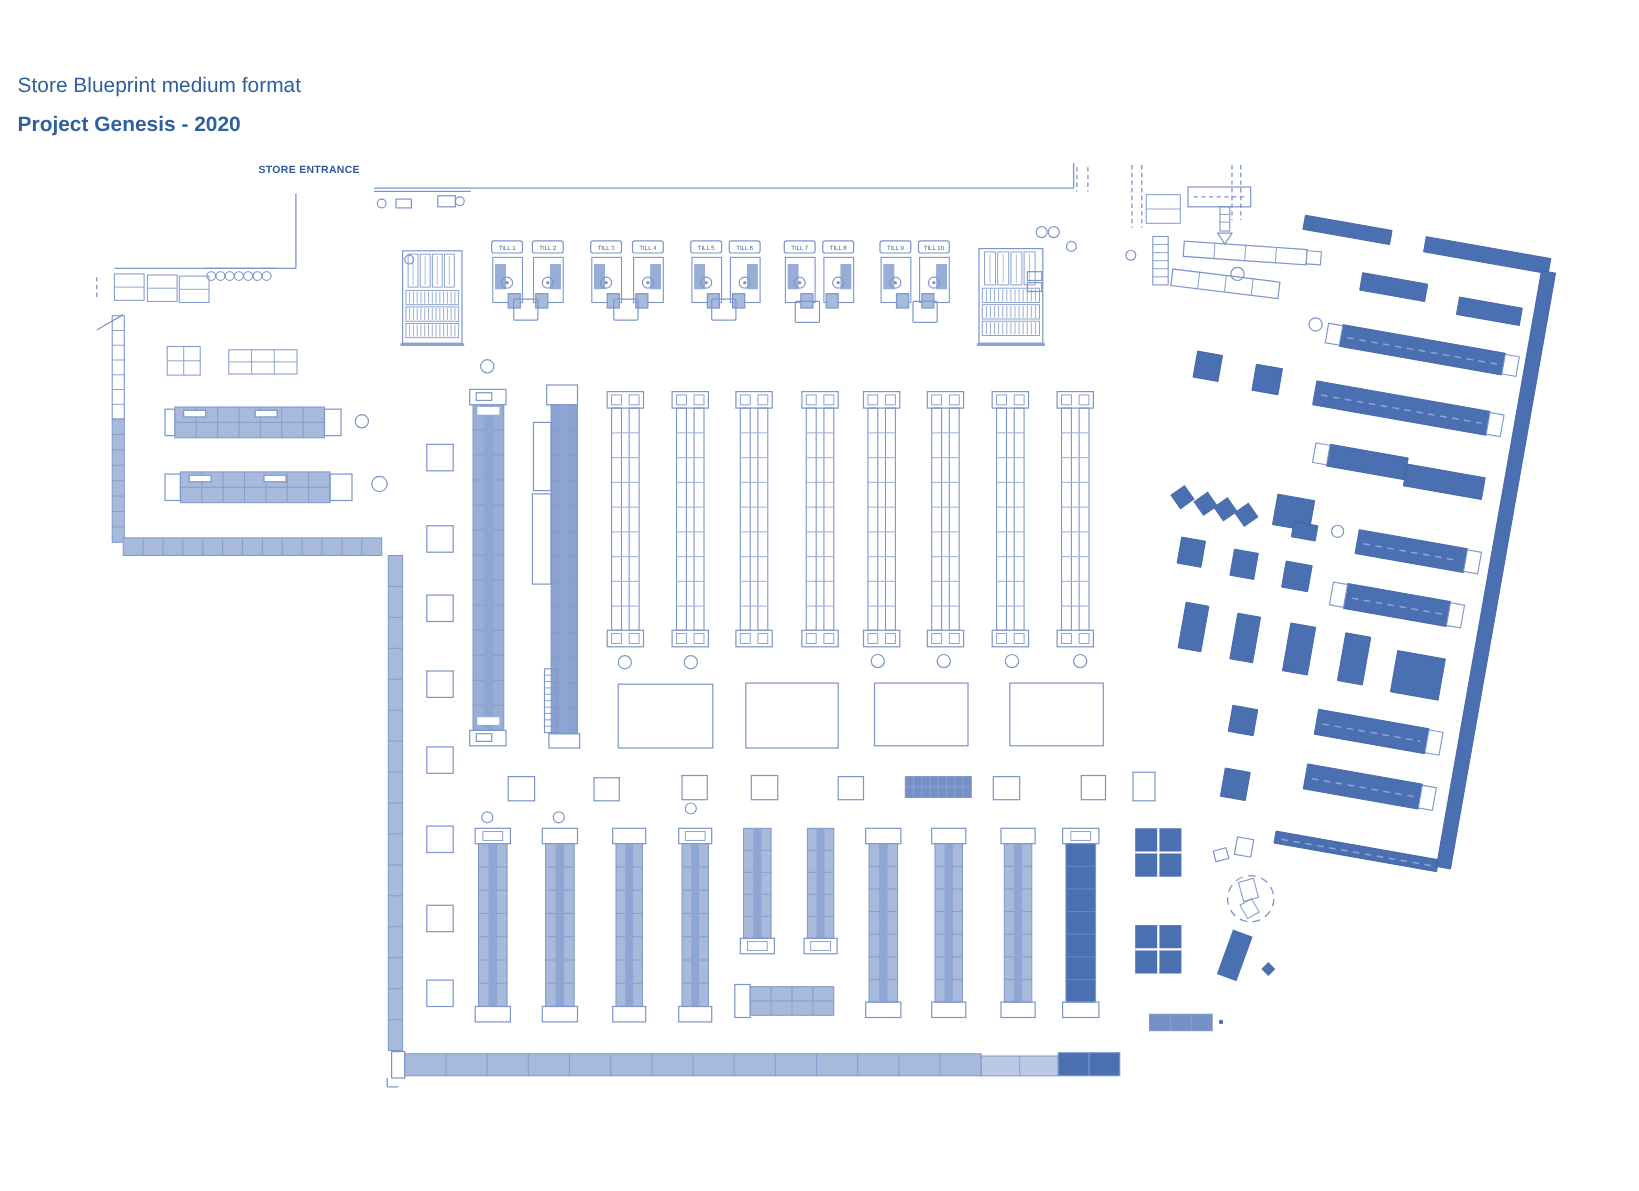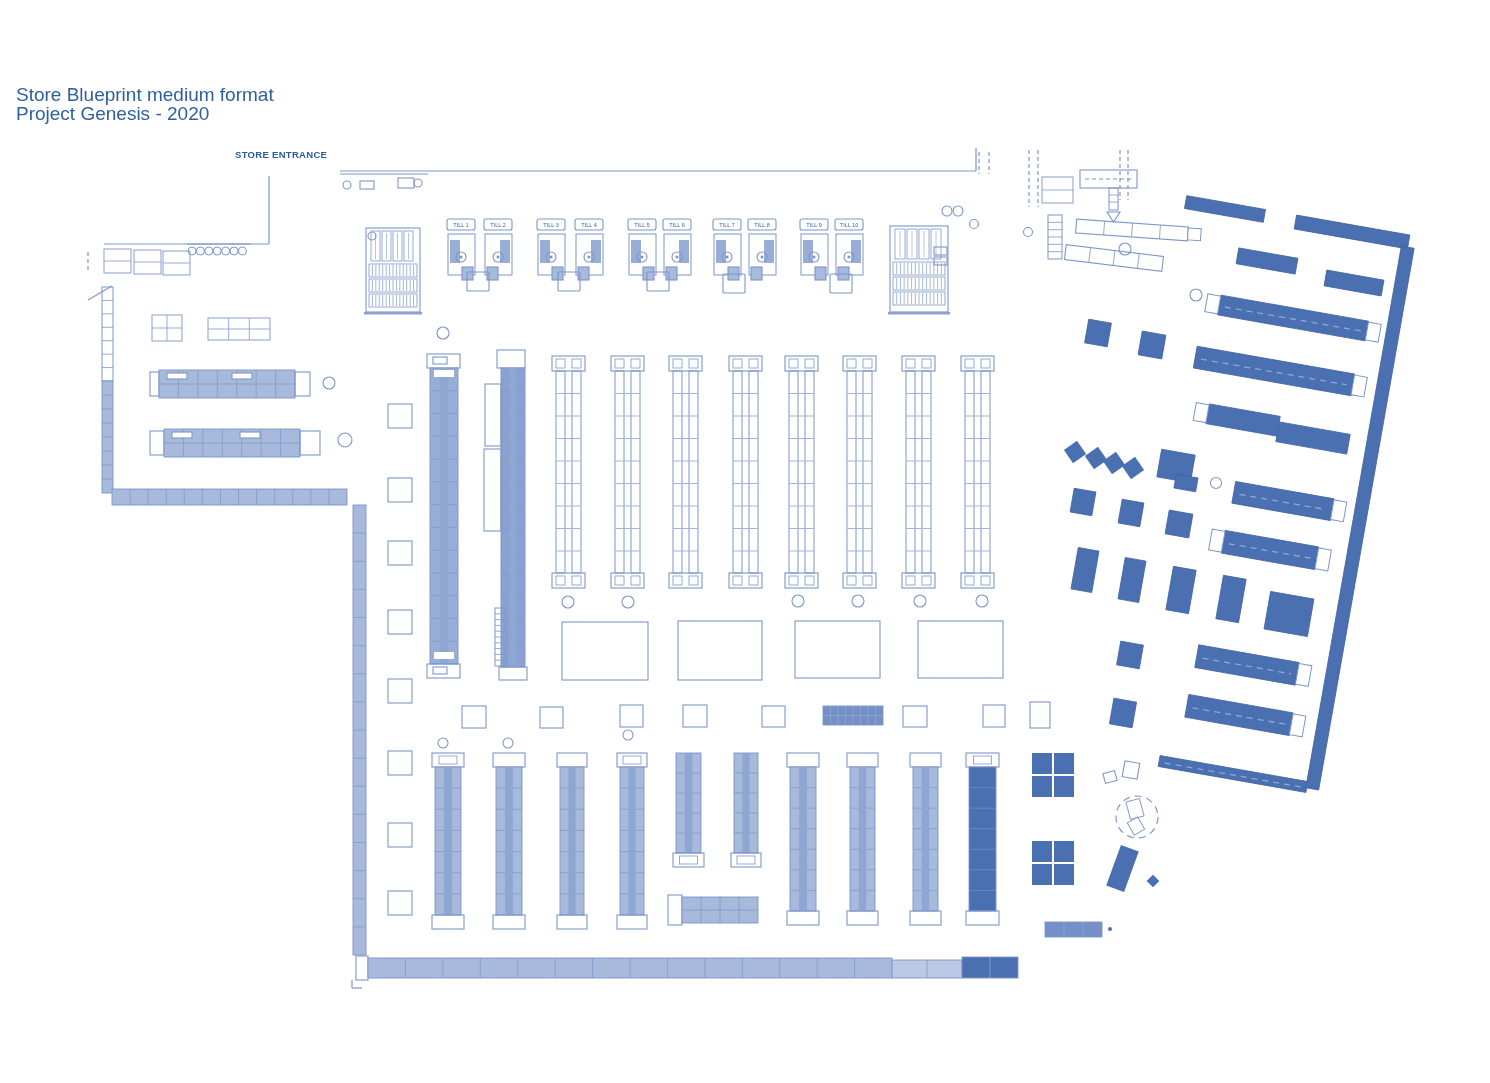--- a/index.html
+++ b/index.html
@@ -1,19 +1,19 @@
 <!DOCTYPE html>
 <html><head>
 <meta charset="utf-8">
 <style>
   html,body{margin:0;padding:0;background:#fff;}
   .page{position:relative;width:1490px;height:1083px;background:#fff;overflow:hidden;
         font-family:"Liberation Sans",sans-serif;}
-  .title{position:absolute;left:16px;top:84px;font-size:19px;color:#2e5f9f;}
-  .subtitle{position:absolute;left:16px;top:103px;font-size:19px;color:#2e5f9f;}
+  .title{position:absolute;left:16px;top:68px;font-size:19px;color:#2e5f9f;}
+  .subtitle{position:absolute;left:16px;top:103px;font-size:19px;color:#2e5f9f;font-weight:bold;}
   .entrance{position:absolute;left:235px;top:149px;font-size:9.5px;font-weight:700;
             letter-spacing:.3px;color:#2d5b9a;}
   svg{position:absolute;left:0;top:0;}
   svg text{font-family:"Liberation Sans",sans-serif;}
 </style>
 </head>
 <body>
 
 <div class="page">
   <div class="title">Store Blueprint medium format</div>

